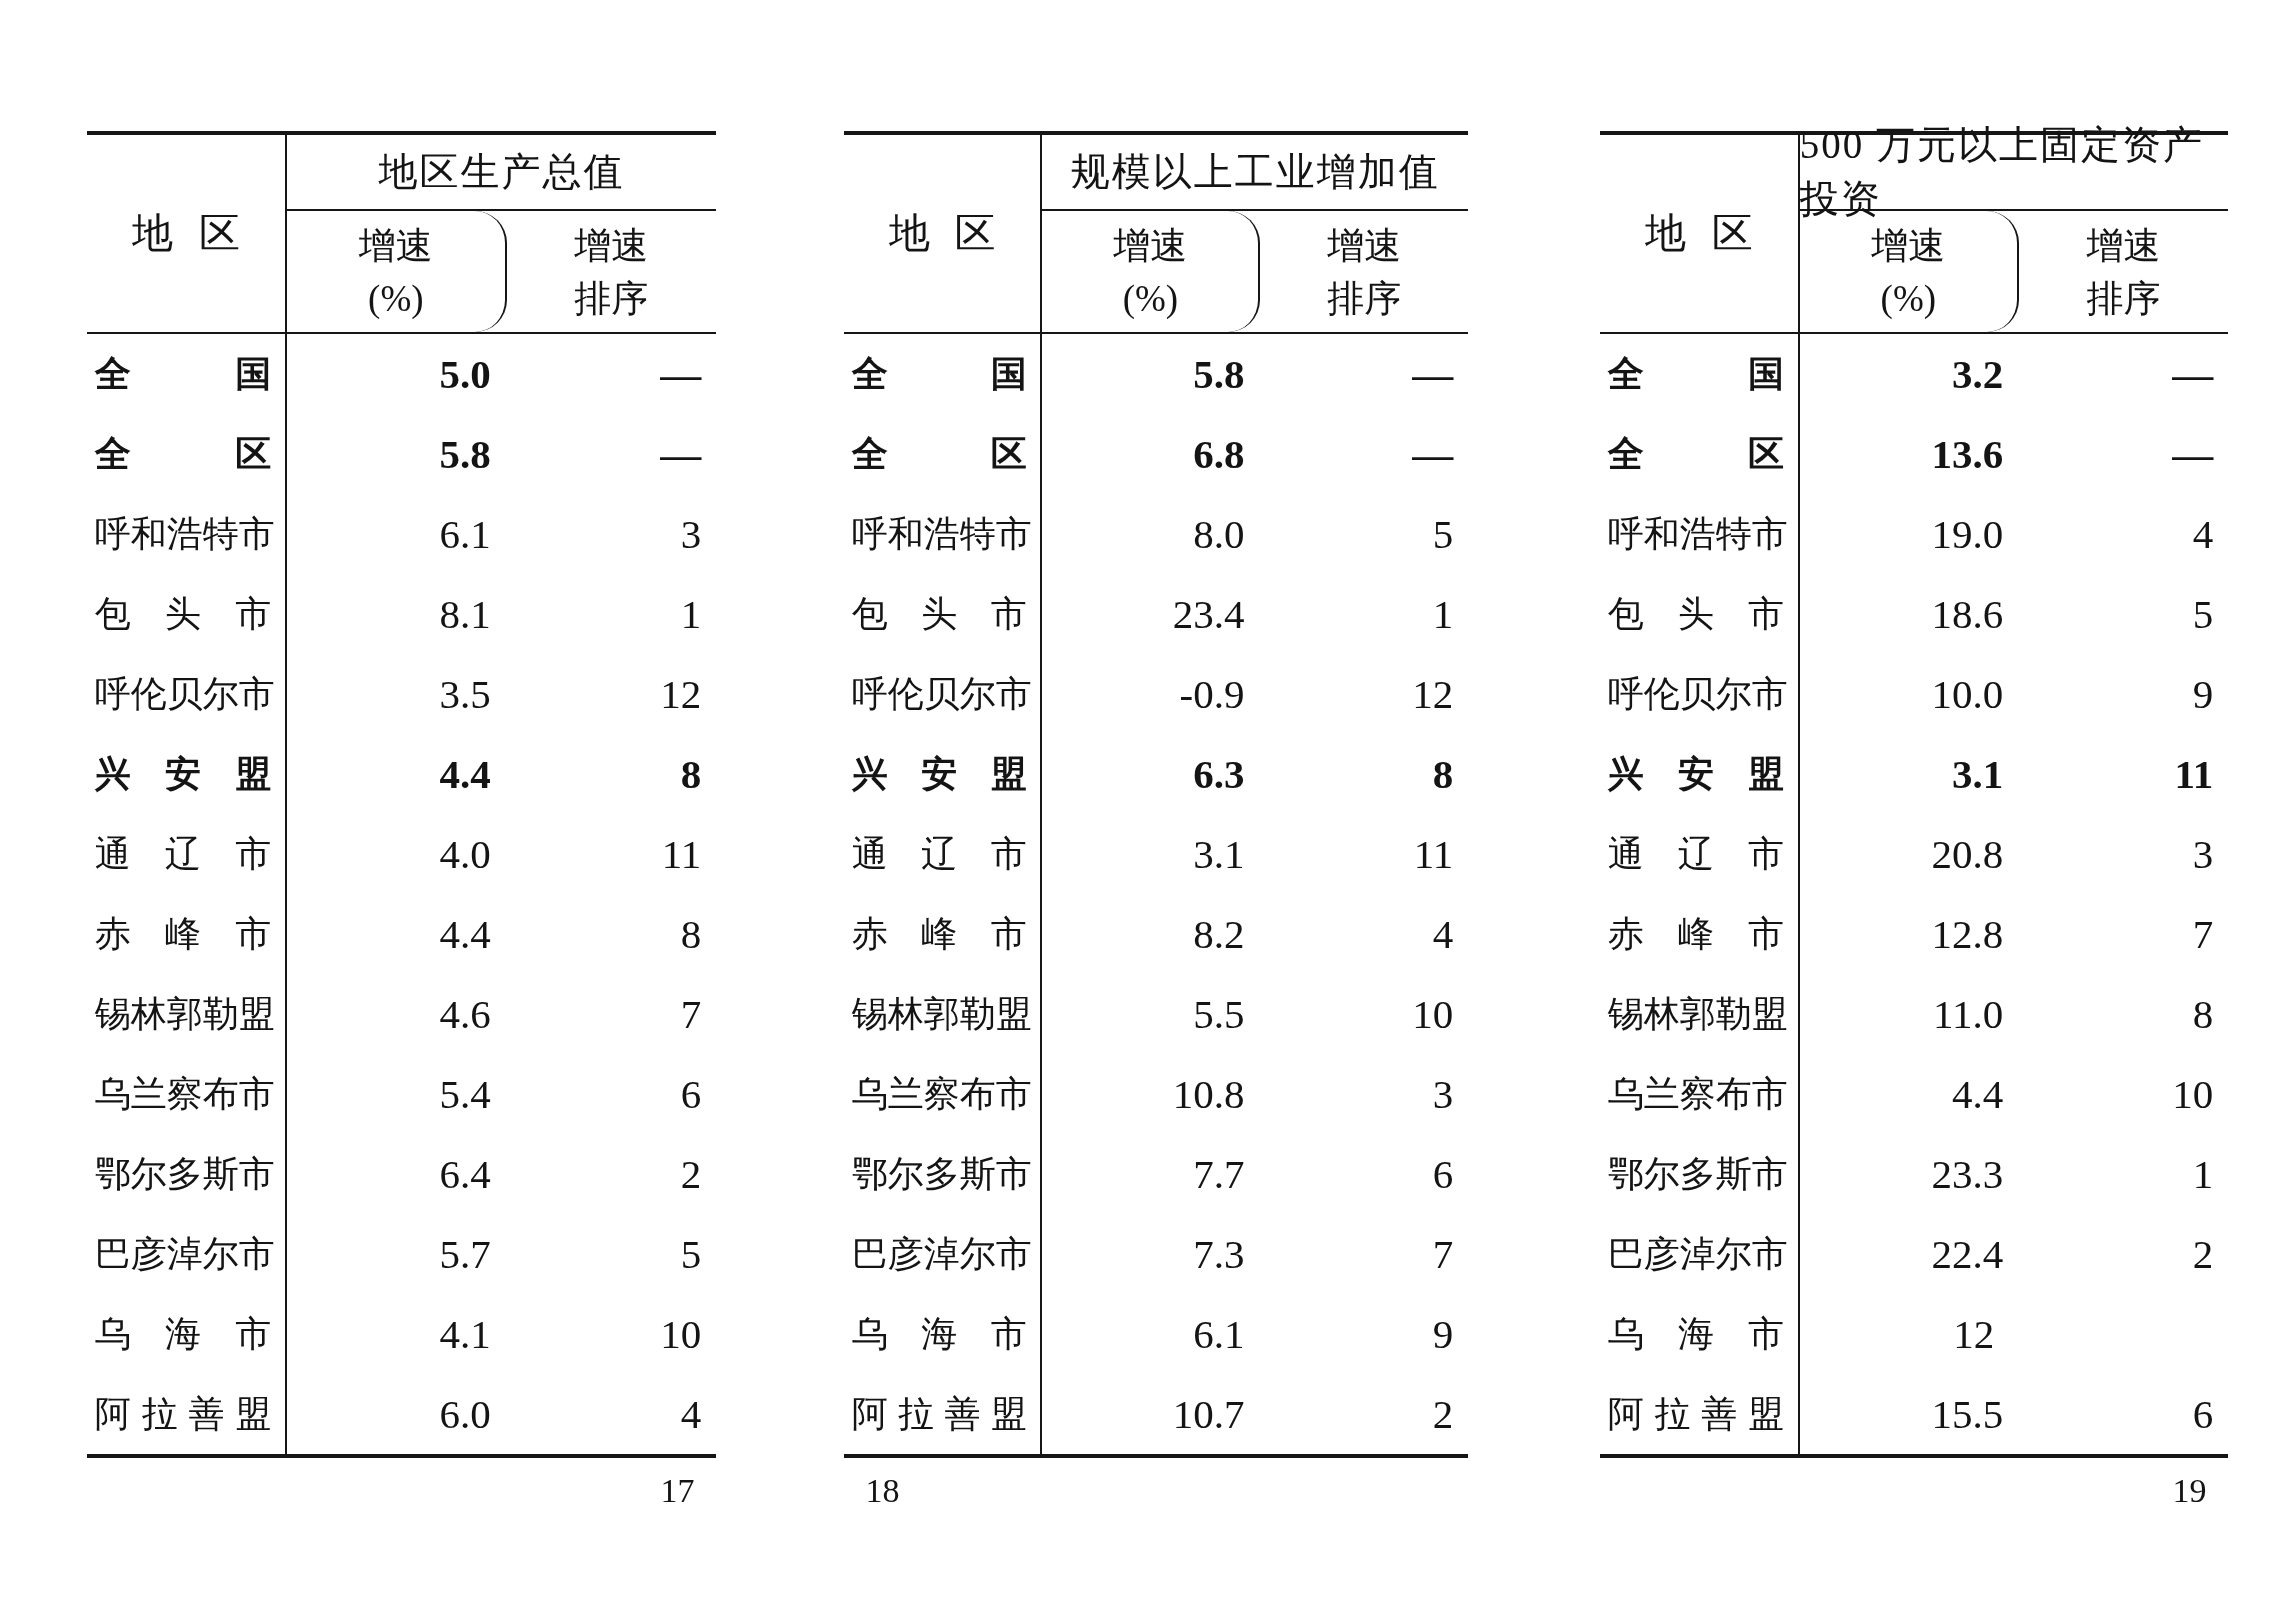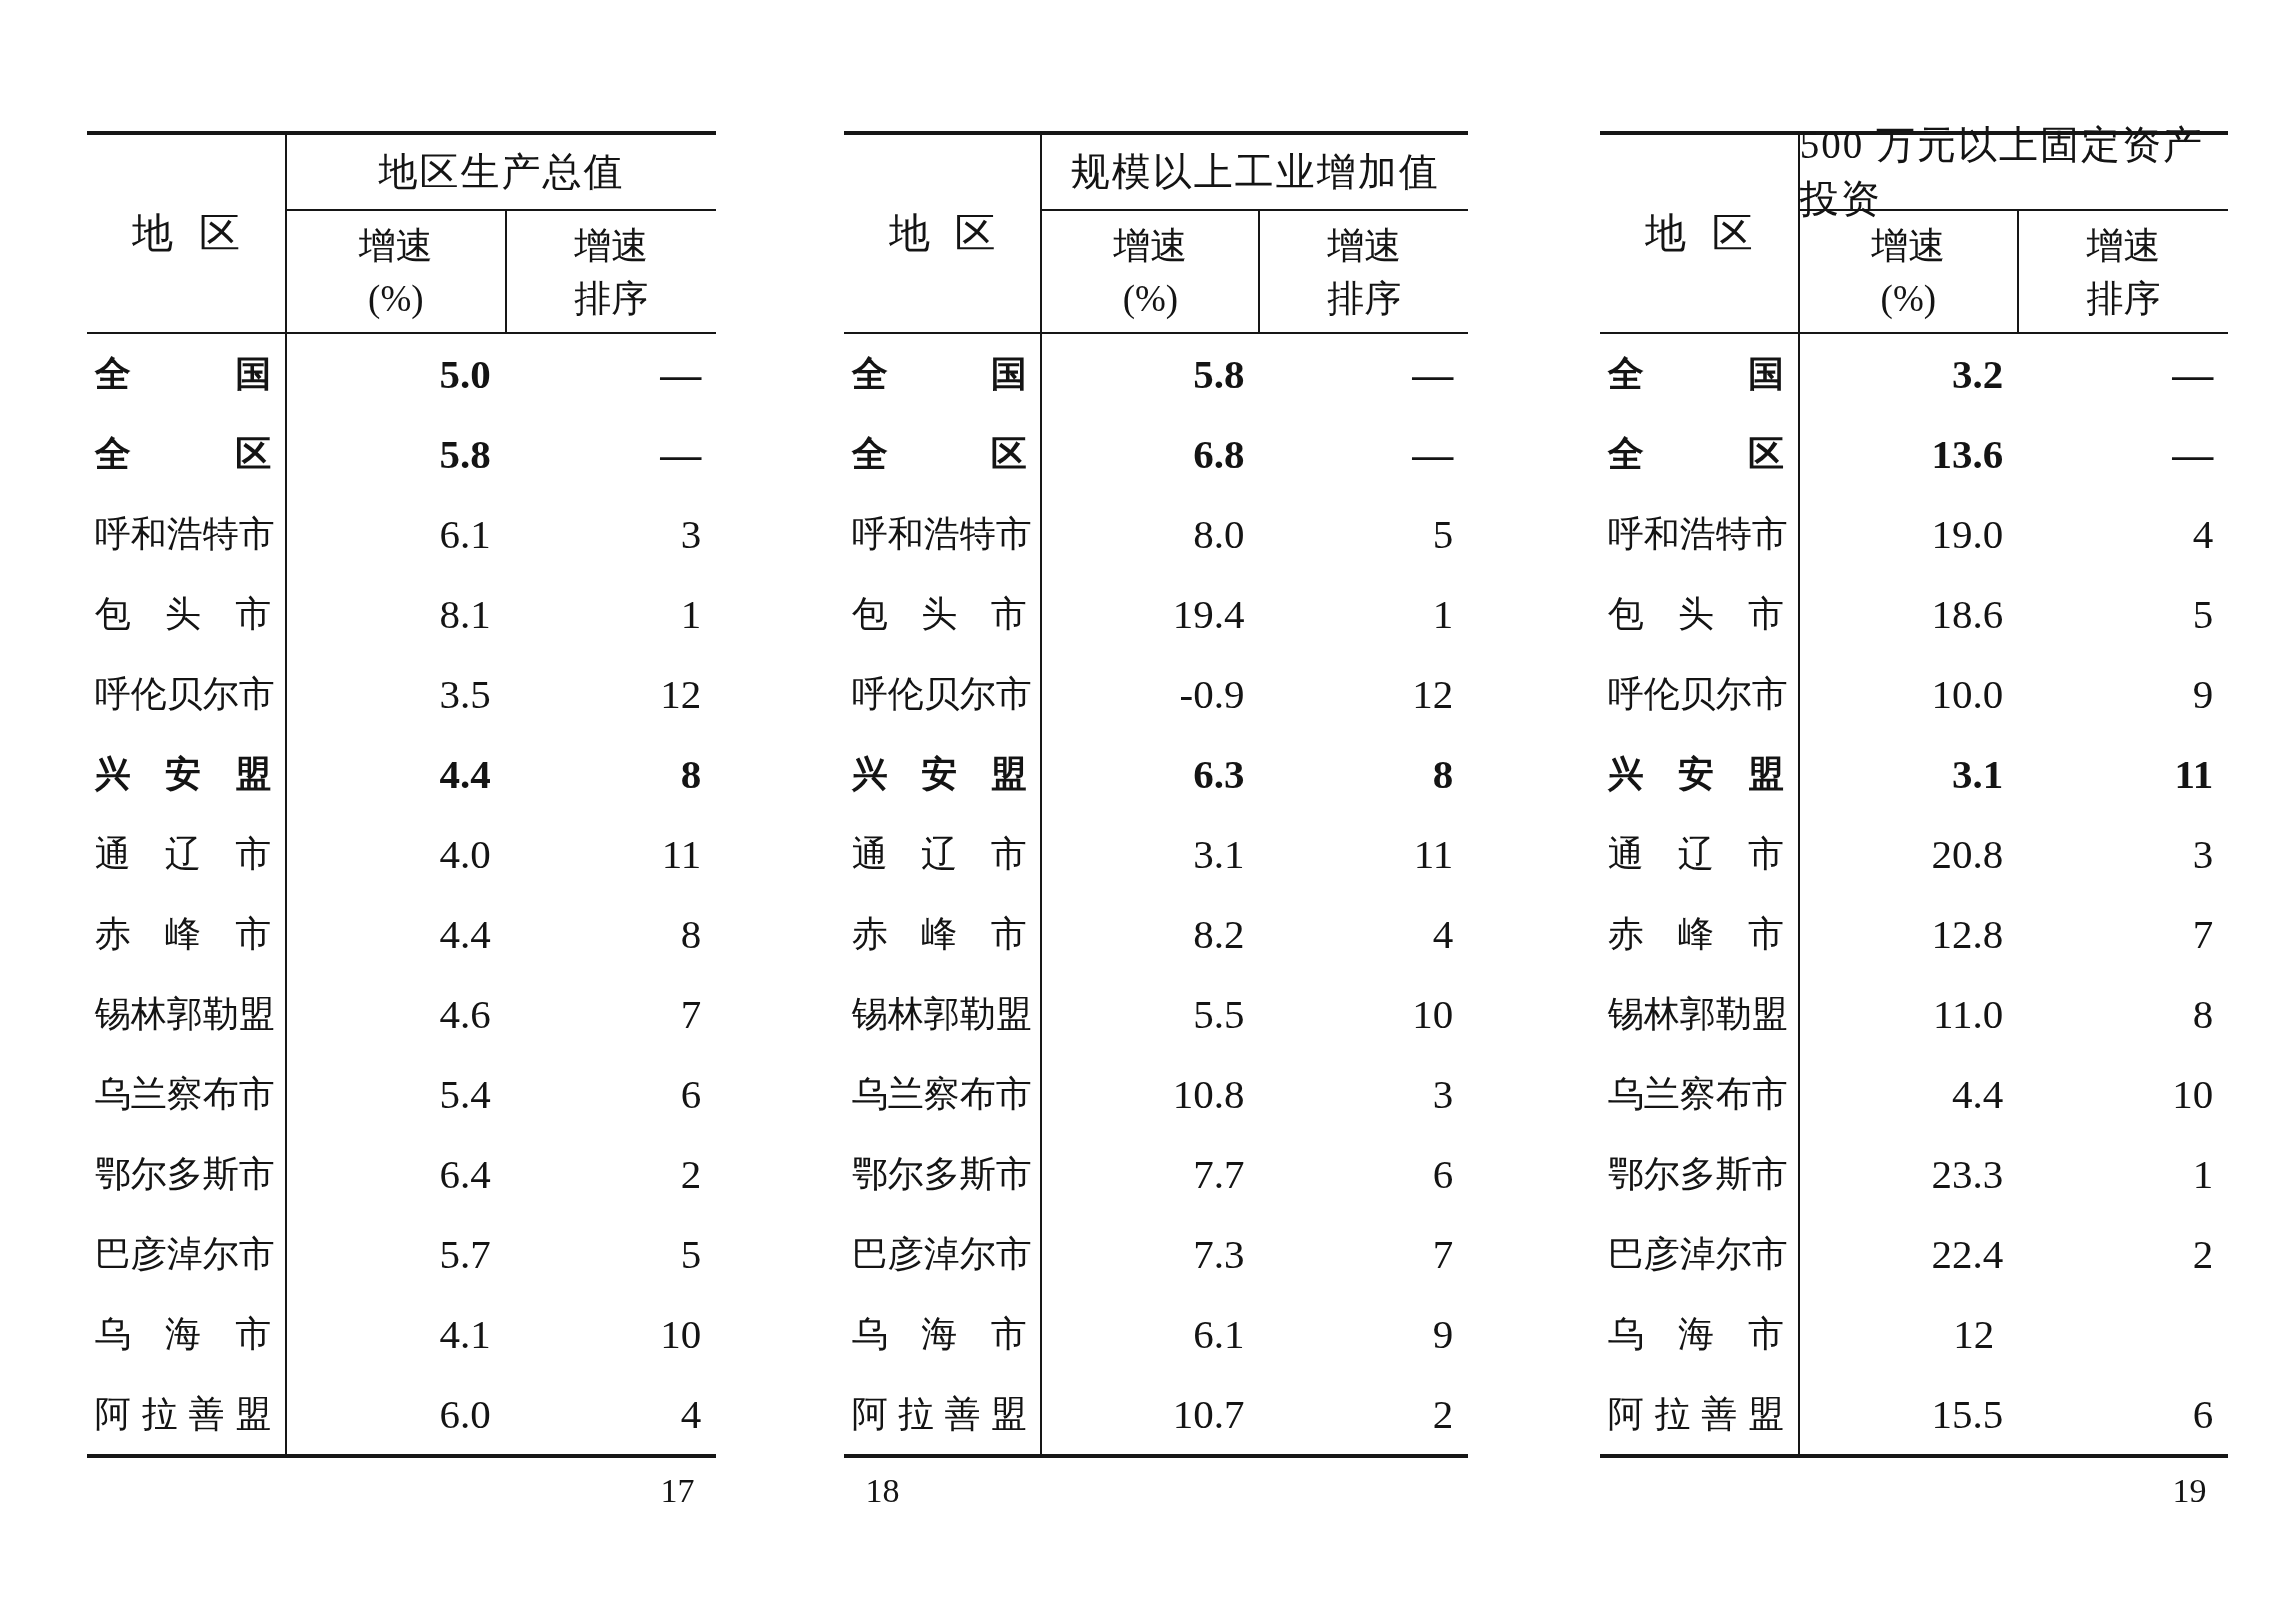--- a/index.html
+++ b/index.html
@@ -37,21 +37,21 @@
     height: 76px;
     border-bottom: 2px solid #161616;
     display: flex; align-items: center; justify-content: center;
     font-size: 39px;
     letter-spacing: 2px;
   }
   .band2 { height: 121px; display: flex; }
   .band2-col {
     display: flex; flex-direction: column;
     align-items: center; justify-content: center;
-    font-size: 37px; line-height: 53px;
+    font-size: 37px; line-height: 53px; border-radius: 32px;
   }
   .band2-growth { width: 51.2%; border-right: 2px solid #161616; }
   .band2-rank   { width: 48.8%; }
 
   .rows {}
   .row { height: 80px; display: flex; align-items: stretch; font-size: 39px; }
   .row.bold { font-weight: 700; }
   .cell { display: flex; align-items: center; }
   .cell.name {
     width: 31.8%;
@@ -337,21 +337,21 @@
           <div class="cell rank">5</div>
         </div>
         <div class="row">
           <div class="cell name">
             <div class="name-inner">
               <span>包</span>
               <span>头</span>
               <span>市</span>
             </div>
           </div>
-          <div class="cell growth">19.4</div>
+          <div class="cell growth">23.4</div>
           <div class="cell rank">1</div>
         </div>
         <div class="row">
           <div class="cell name">
             <div class="name-inner">
               <span>呼</span>
               <span>伦</span>
               <span>贝</span>
               <span>尔</span>
               <span>市</span>

